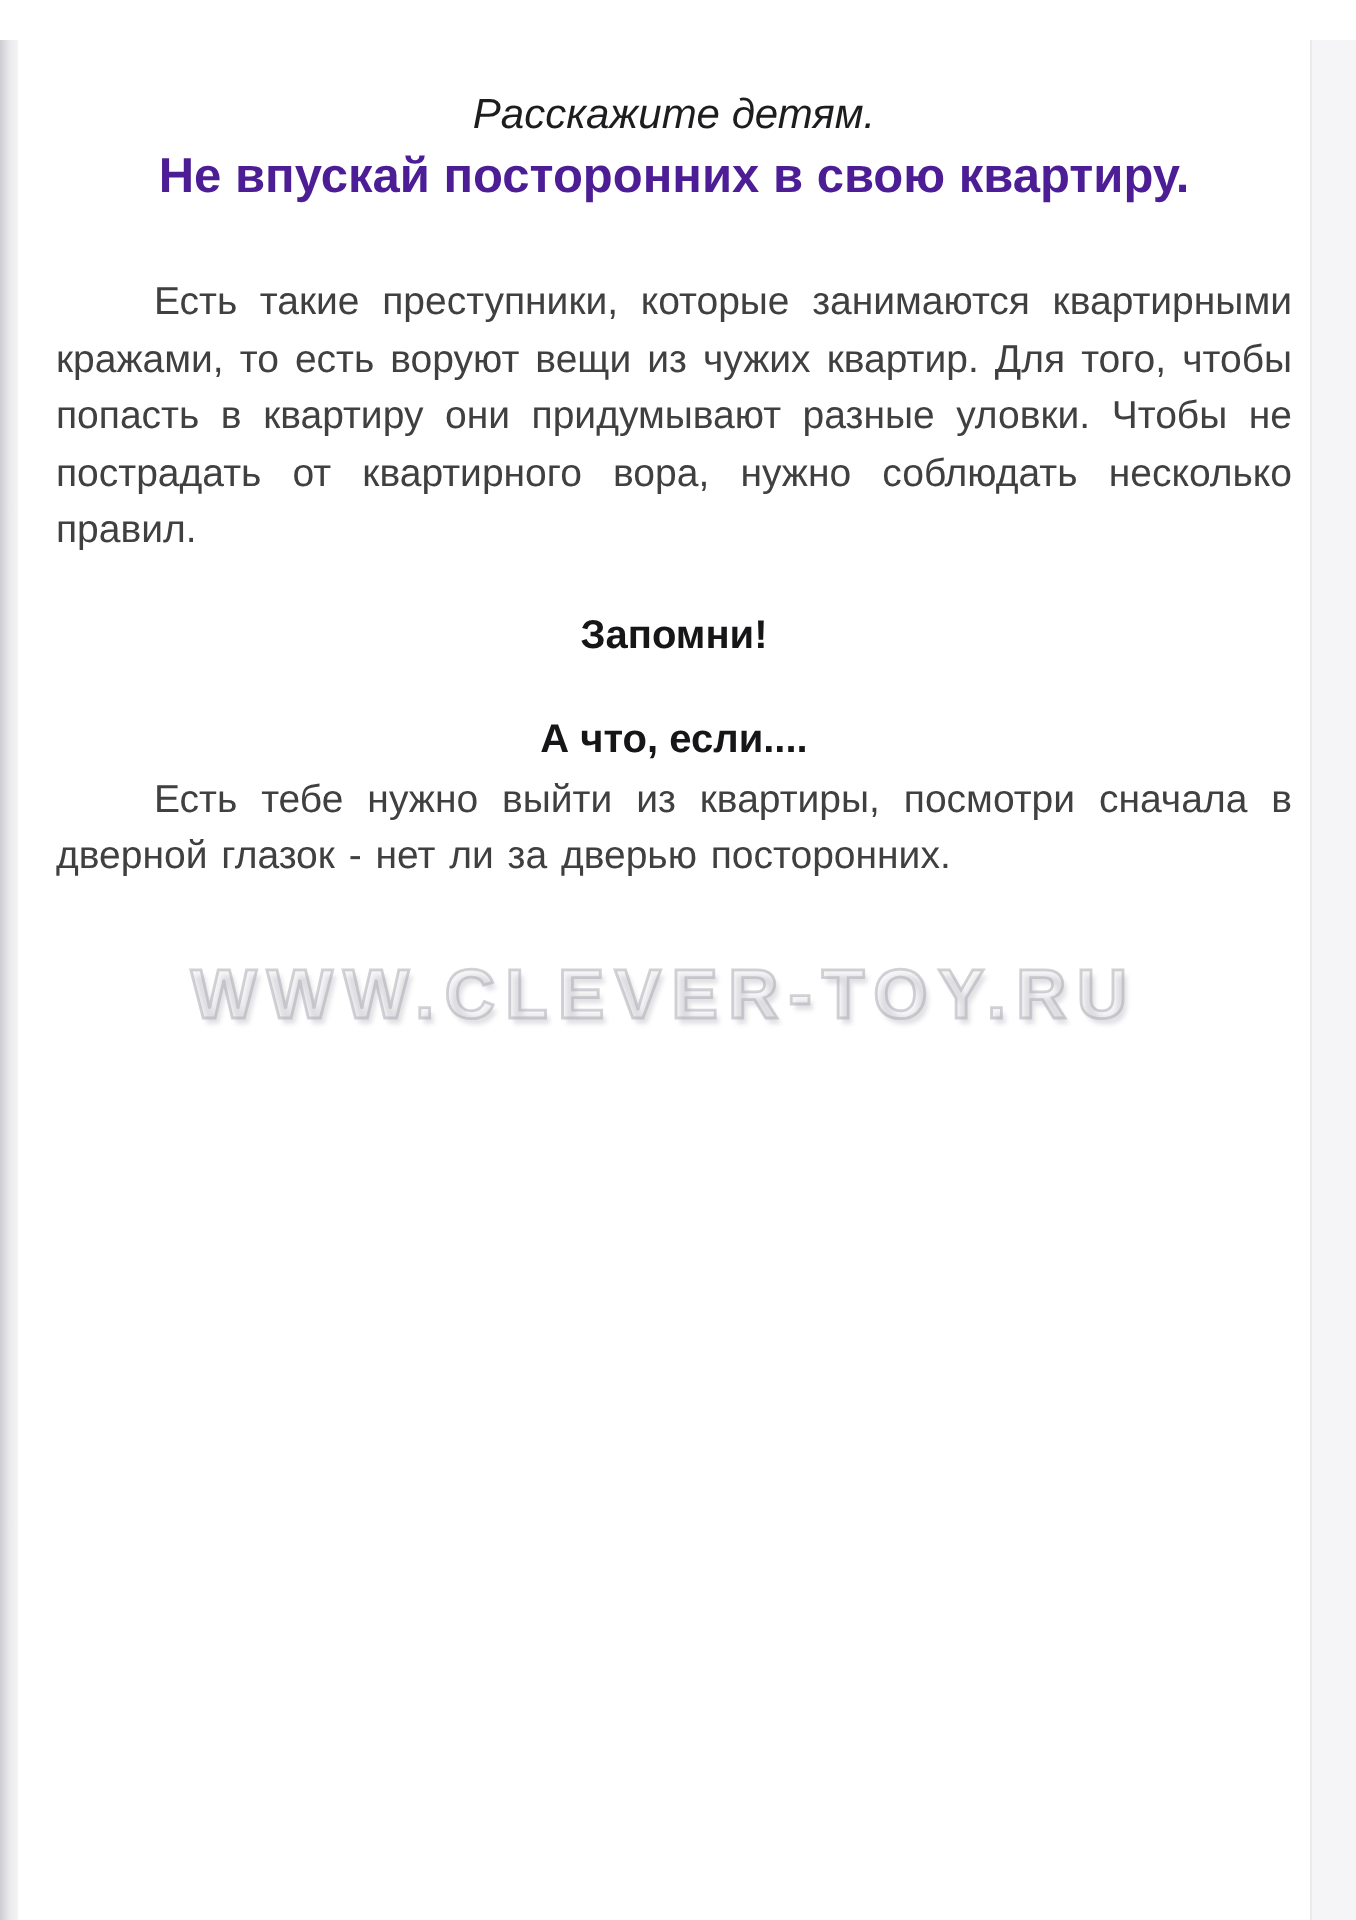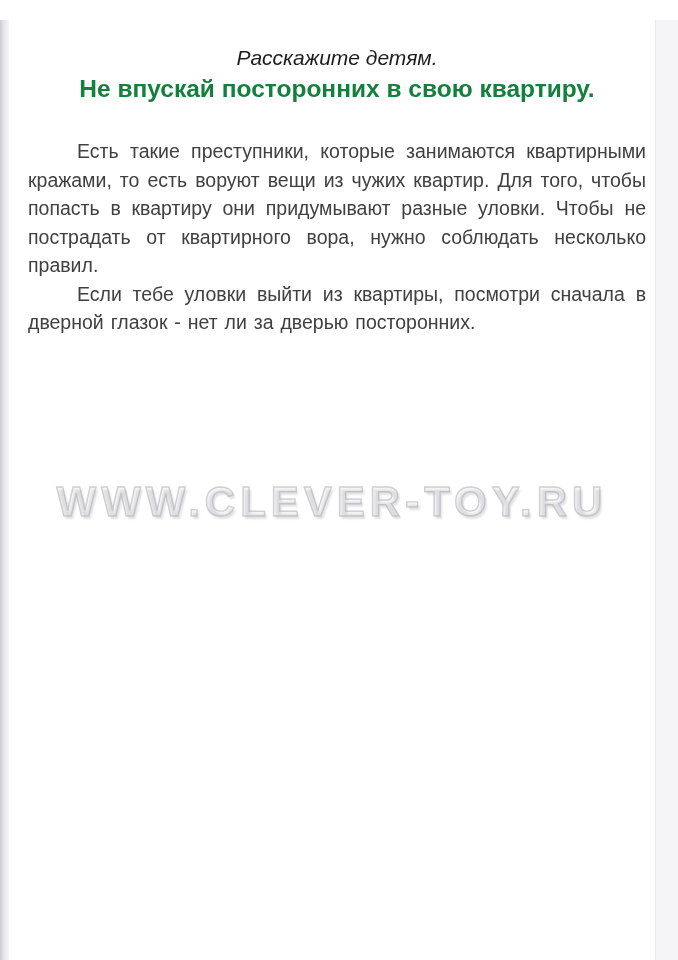--- a/index.html
+++ b/index.html
@@ -33,21 +33,21 @@
     text-align: center;
     font-style: italic;
     font-size: 21px;
     color: #1d1d1f;
   }
   .doc-title {
     margin: 5px 0 0;
     text-align: center;
     font-weight: 700;
     font-size: 24.5px;
-    color: #15803d;
+    color: #4c1d95;
   }
   .para {
     margin: 0;
     text-align: justify;
     text-indent: 49px;
     font-size: 19.5px;
     line-height: 28.5px;
     color: #404040;
     word-spacing: 1.5px;
   }
@@ -59,21 +59,21 @@
     line-height: 28px;
     font-weight: 700;
     color: #161618;
   }
   .watermark {
     position: absolute;
     left: 28px; top: 458px;
     width: 590px;
     text-align: center;
     white-space: nowrap;
-    font-size: 42px;
+    font-size: 35px;
     font-weight: 700;
     letter-spacing: 5px;
     color: rgba(208, 208, 214, 0.20);
     -webkit-text-stroke: 1.4px rgba(172, 172, 180, 0.55);
     text-shadow: 2px 3px 2px rgba(140, 140, 150, 0.25);
     pointer-events: none;
   }
   .edge-bottom {
     position: absolute;
     left: 0; top: 941px;
@@ -87,23 +87,25 @@
 <div class="canvas">
   <div class="edge-left"></div>
 
   <div class="page">
     <div class="subtitle">Расскажите детям.</div>
 
     <h1 class="doc-title">Не впускай посторонних в свою квартиру.</h1>
 
     <p class="para intro">Есть такие преступники, которые занимаются квартирными кражами, то есть воруют вещи из чужих квартир. Для того, чтобы попасть в квартиру они придумывают разные уловки. Чтобы не пострадать от квартирного вора, нужно соблюдать несколько правил.</p>
 
+    <h2 class="heading">Запомни!</h2>
 
 
+    <h2 class="heading">А что, если....</h2>
 
 
-    <p class="para">Если тебе уловки выйти из квартиры, посмотри сначала в дверной глазок - нет ли за дверью посторонних.</p>
+    <p class="para">Есть тебе нужно выйти из квартиры, посмотри сначала в дверной глазок - нет ли за дверью посторонних.</p>
 
     <div class="watermark">WWW.CLEVER-TOY.RU</div>
   </div>
 
   <div class="edge-bottom"></div>
 </div>
 
 </body></html>

